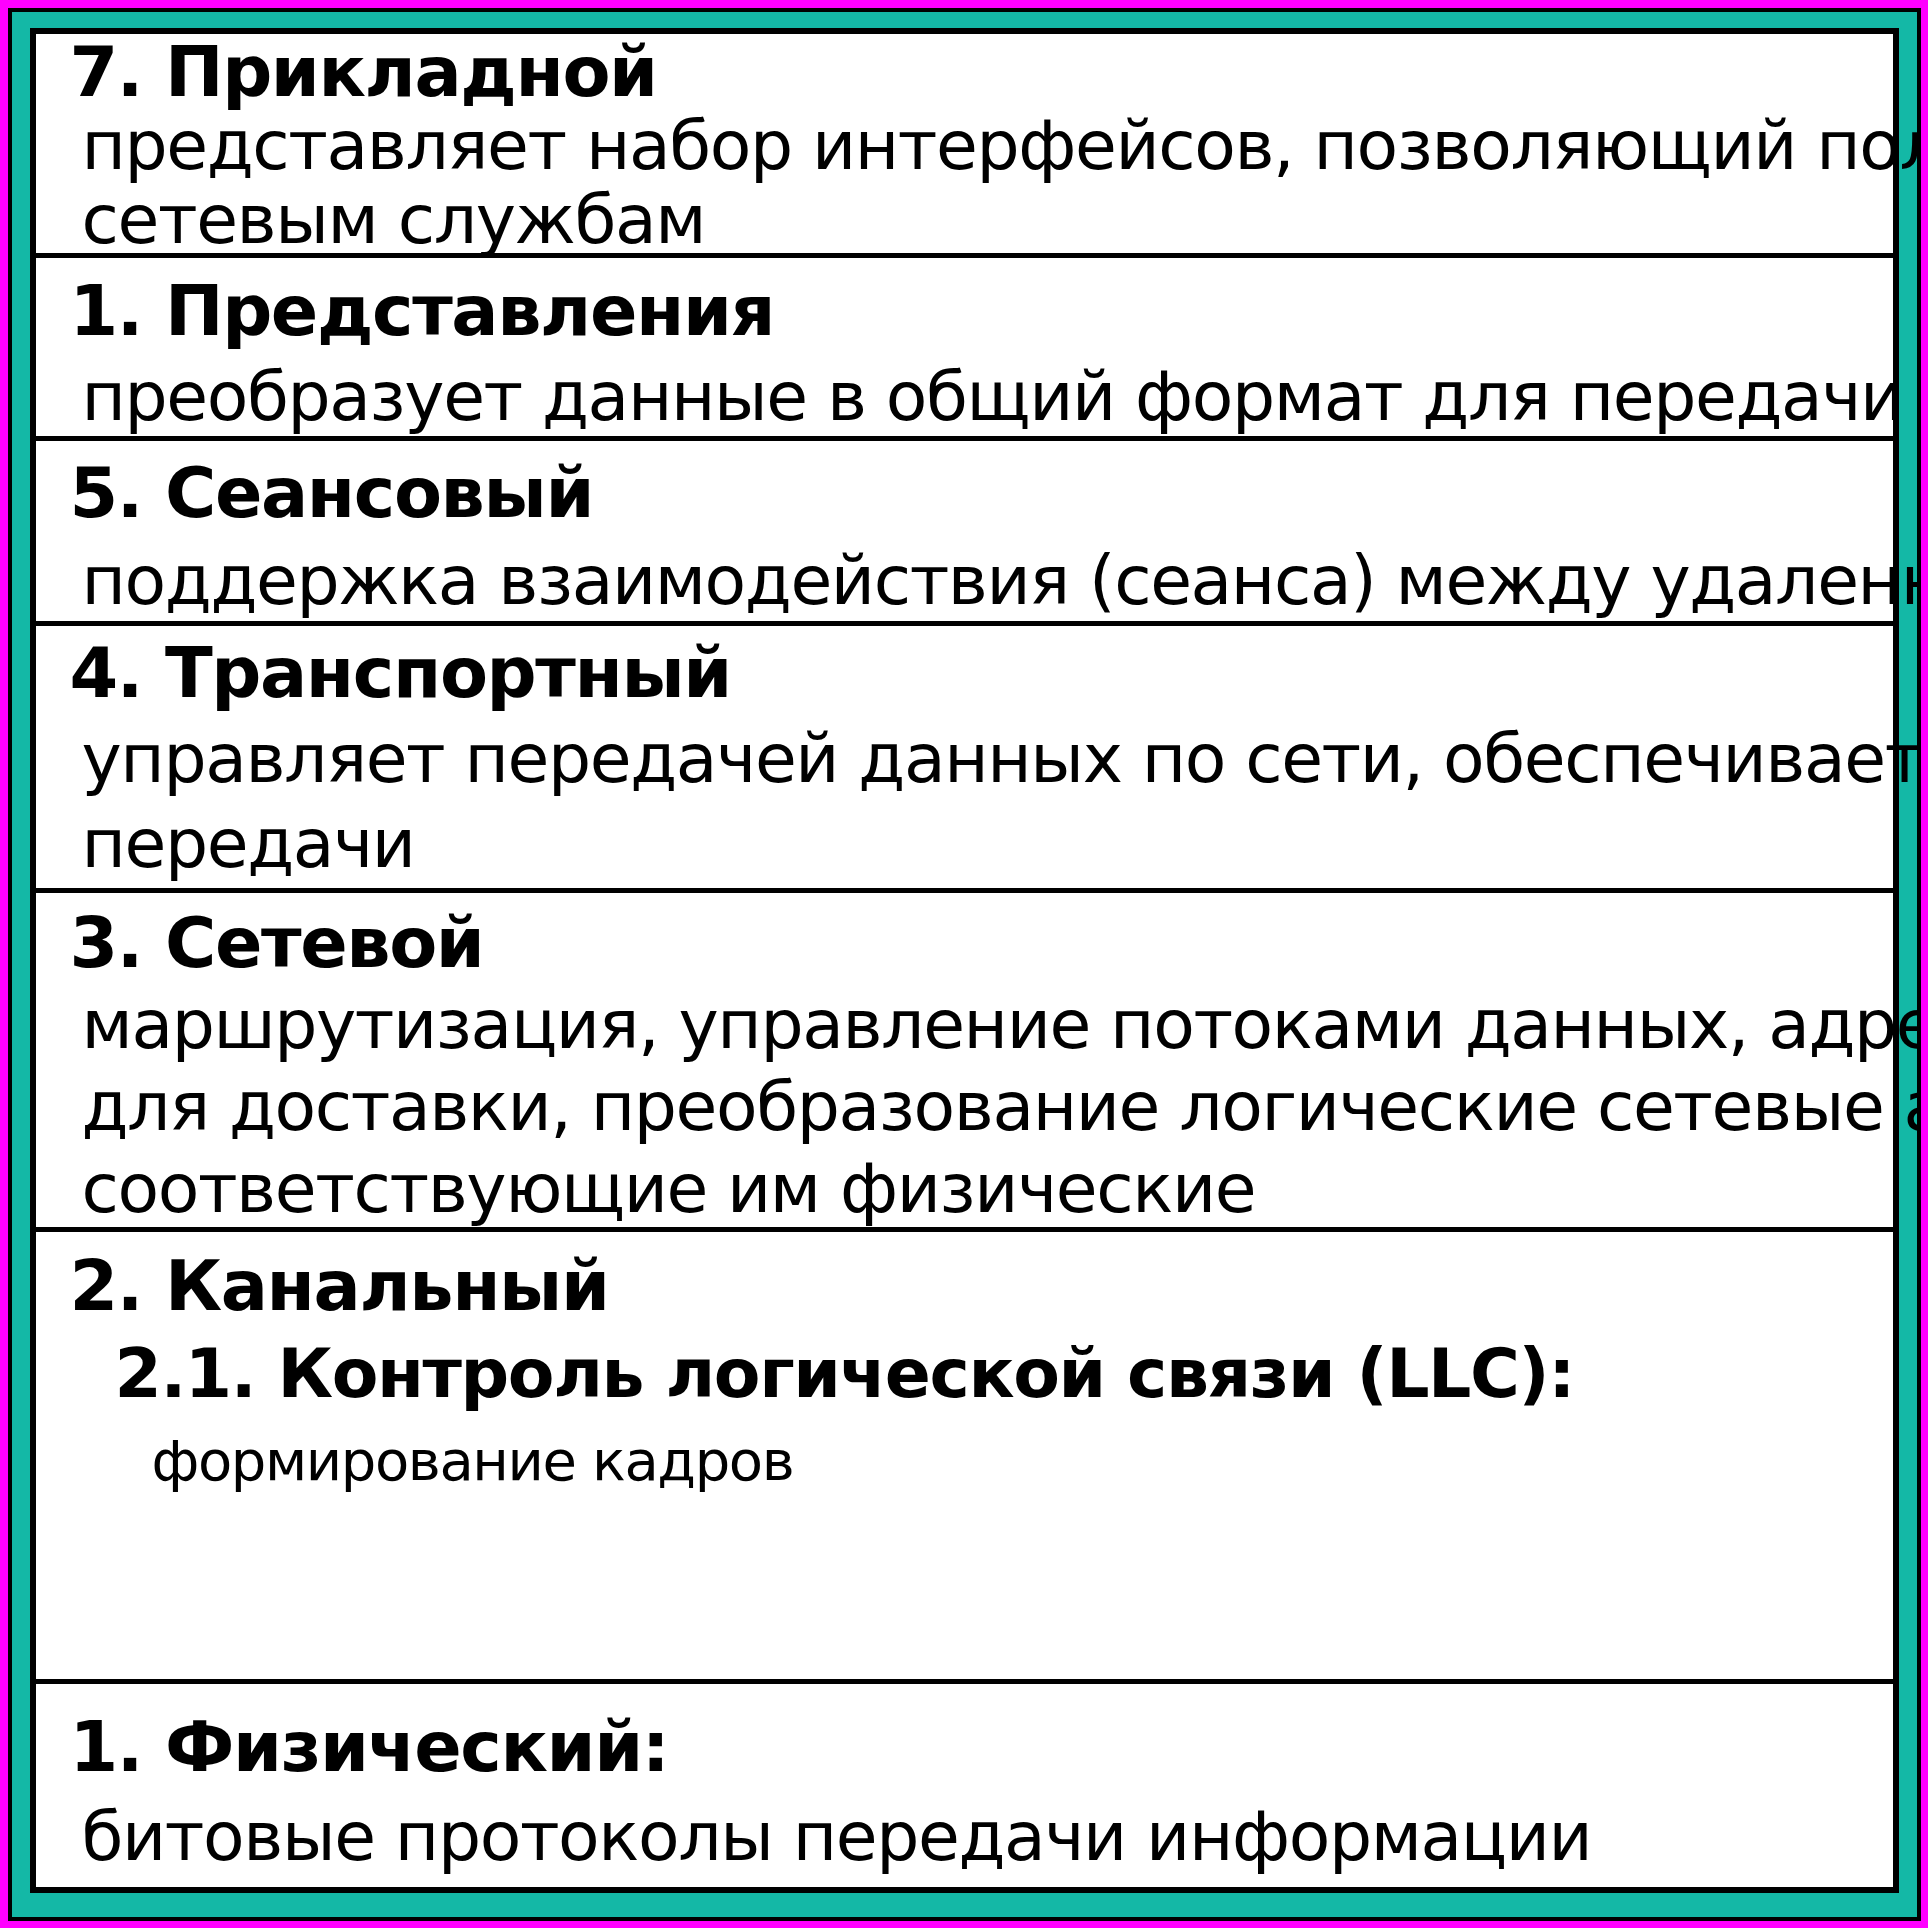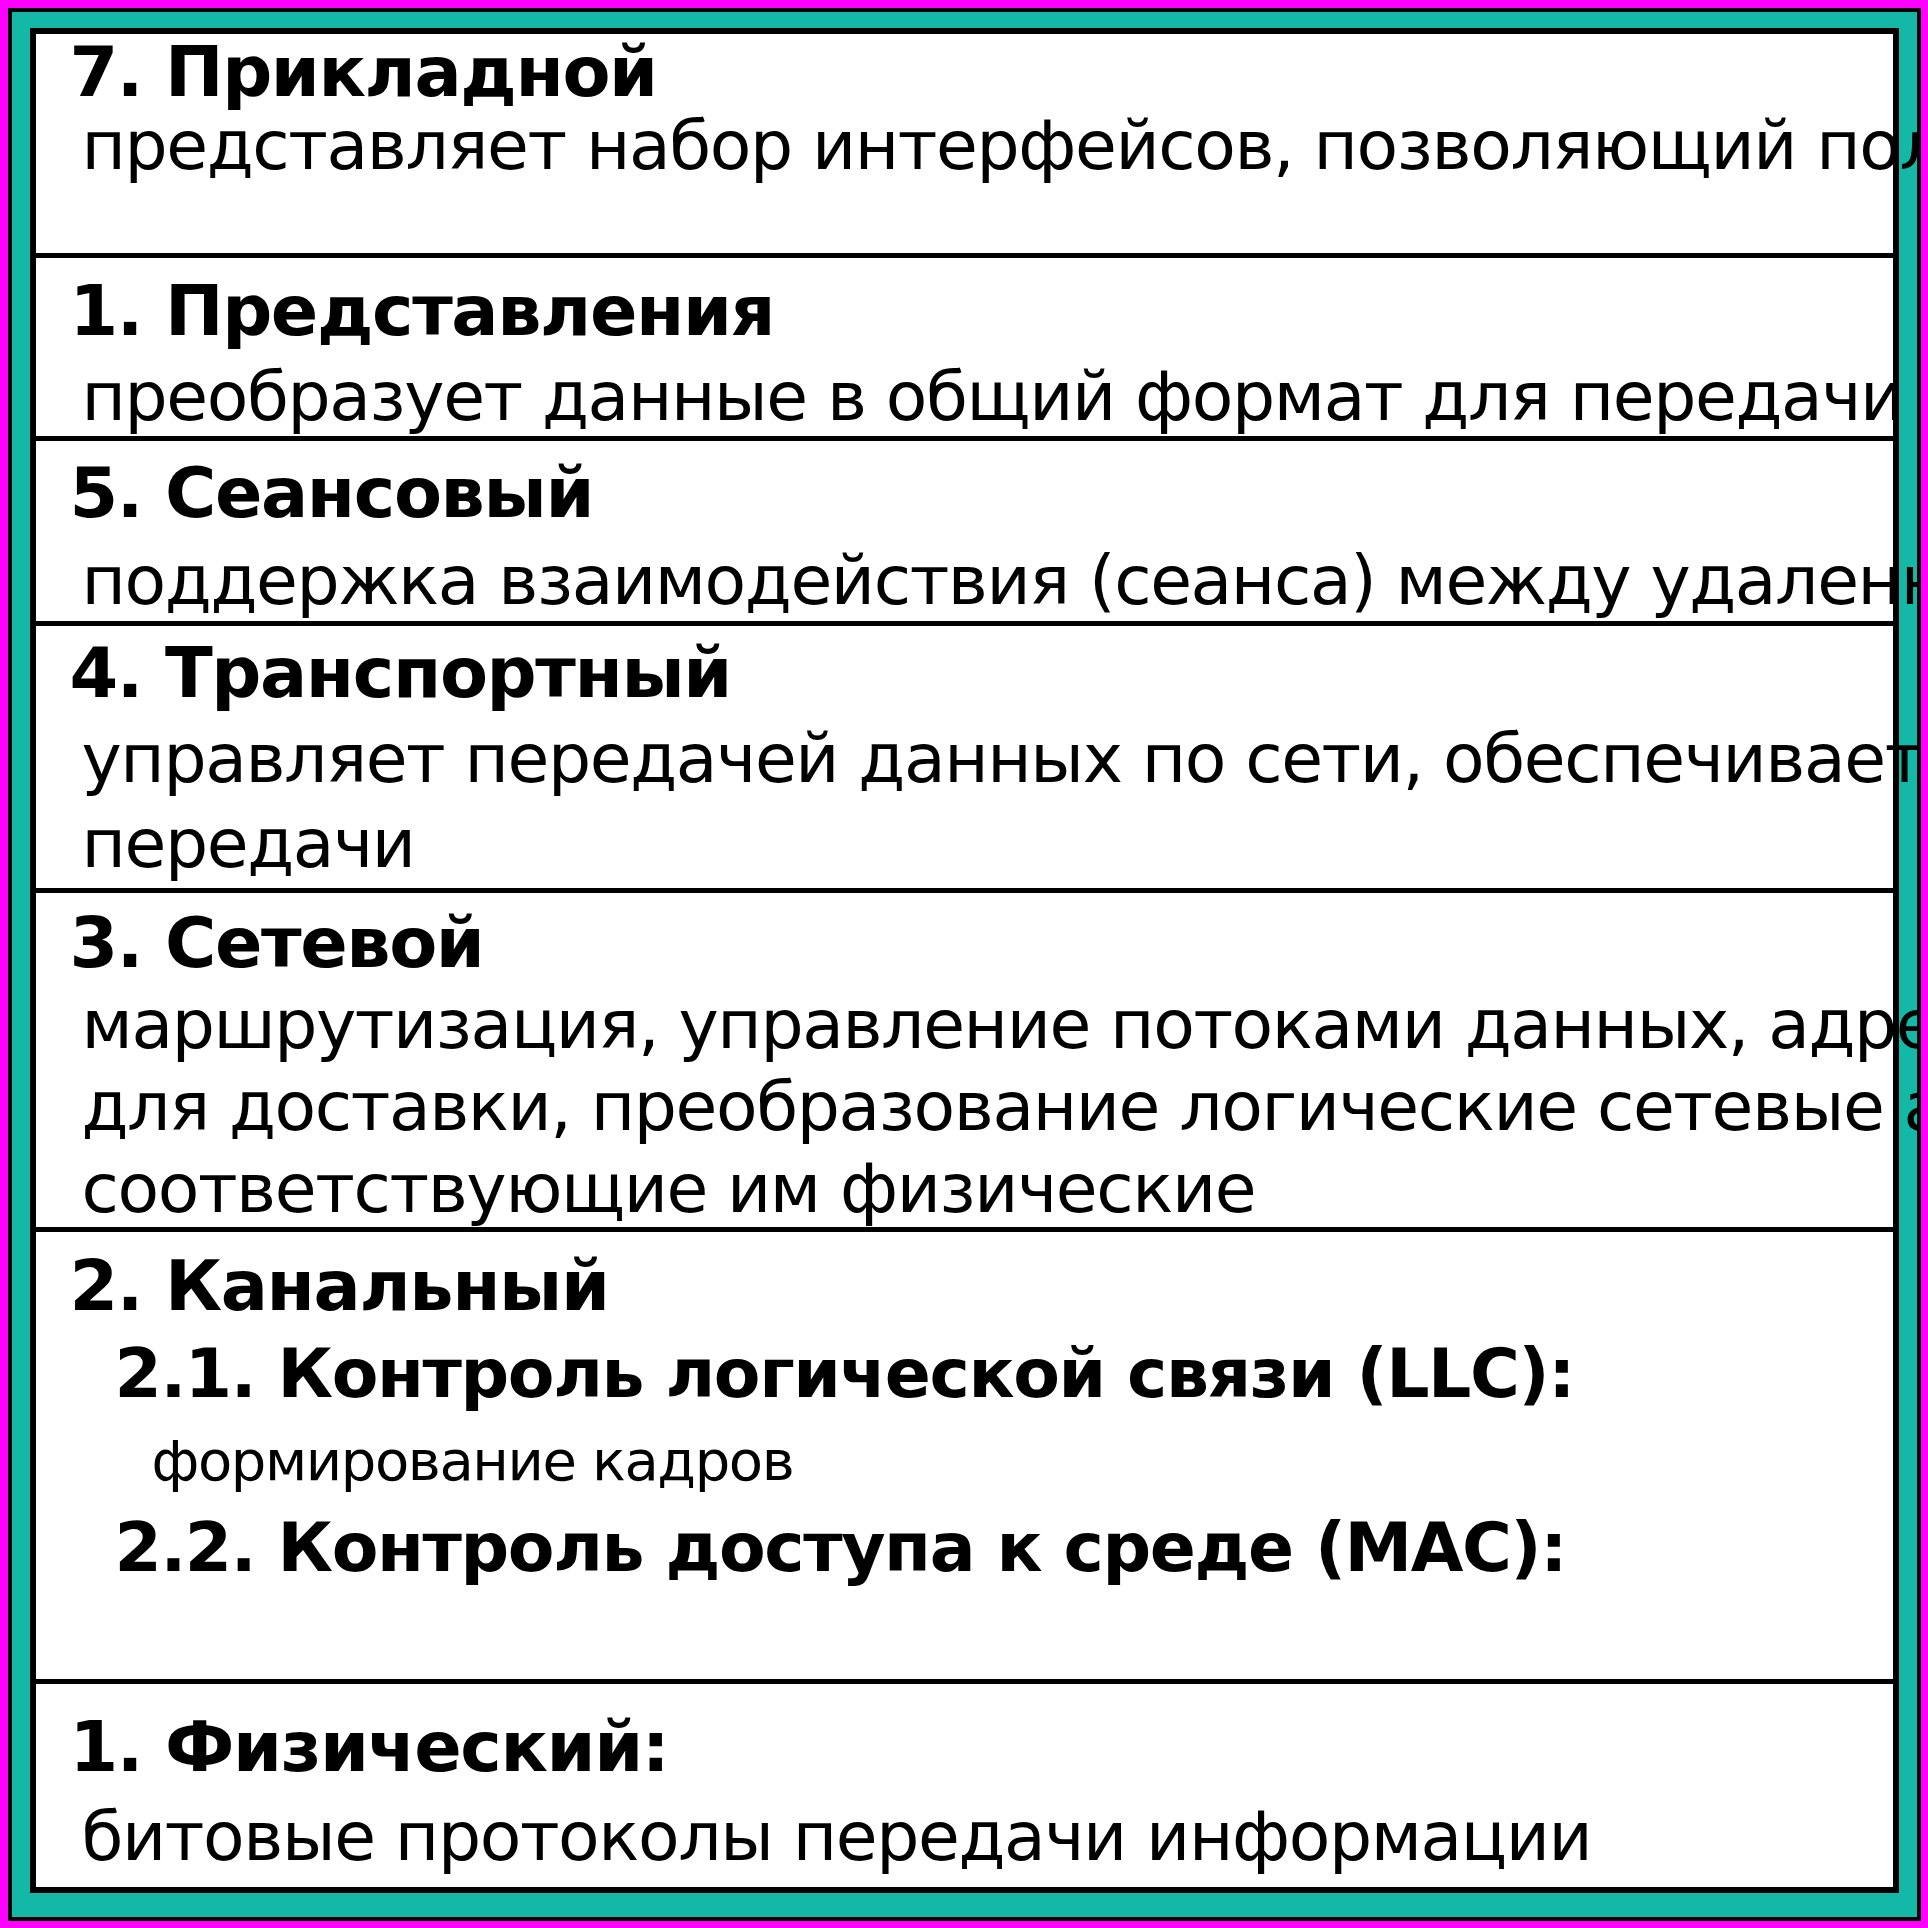--- a/index.html
+++ b/index.html
@@ -77,20 +77,21 @@
 </style>
 </head>
 <body>
 
 <div class="page-frame">
   <div class="content-panel">
     <div class="osi-table" id="osi-table">
         <div class="row r7">
           <div class="title">7. Прикладной</div>
           <div class="line">представляет набор интерфейсов, позволяющий получить доступ</div>
+          <div class="line">сетевым службам</div>
         </div>
         <div class="row r6">
           <div class="title">1. Представления</div>
           <div class="line">преобразует данные в общий формат для передачи по сети</div>
         </div>
         <div class="row r5">
           <div class="title">5. Сеансовый</div>
           <div class="line">поддержка взаимодействия (сеанса) между удаленными</div>
         </div>
         <div class="row r4">
@@ -101,21 +102,20 @@
         <div class="row r3">
           <div class="title">3. Сетевой</div>
           <div class="line">маршрутизация, управление потоками данных, адресация</div>
           <div class="line">для доставки, преобразование логические сетевые адреса</div>
           <div class="line">соответствующие им физические</div>
         </div>
         <div class="row r2">
           <div class="title">2. Канальный</div>
           <div class="subtitle">2.1. Контроль логической связи (LLC):</div>
           <div class="subdesc">формирование кадров</div>
-          <div class="subtitle">2.2. Контроль доступа к среде (MAC):</div>
         </div>
         <div class="row r1">
           <div class="title">1. Физический:</div>
           <div class="line">битовые протоколы передачи информации</div>
         </div>
       </div>
   </div>
 </div>
 
 

